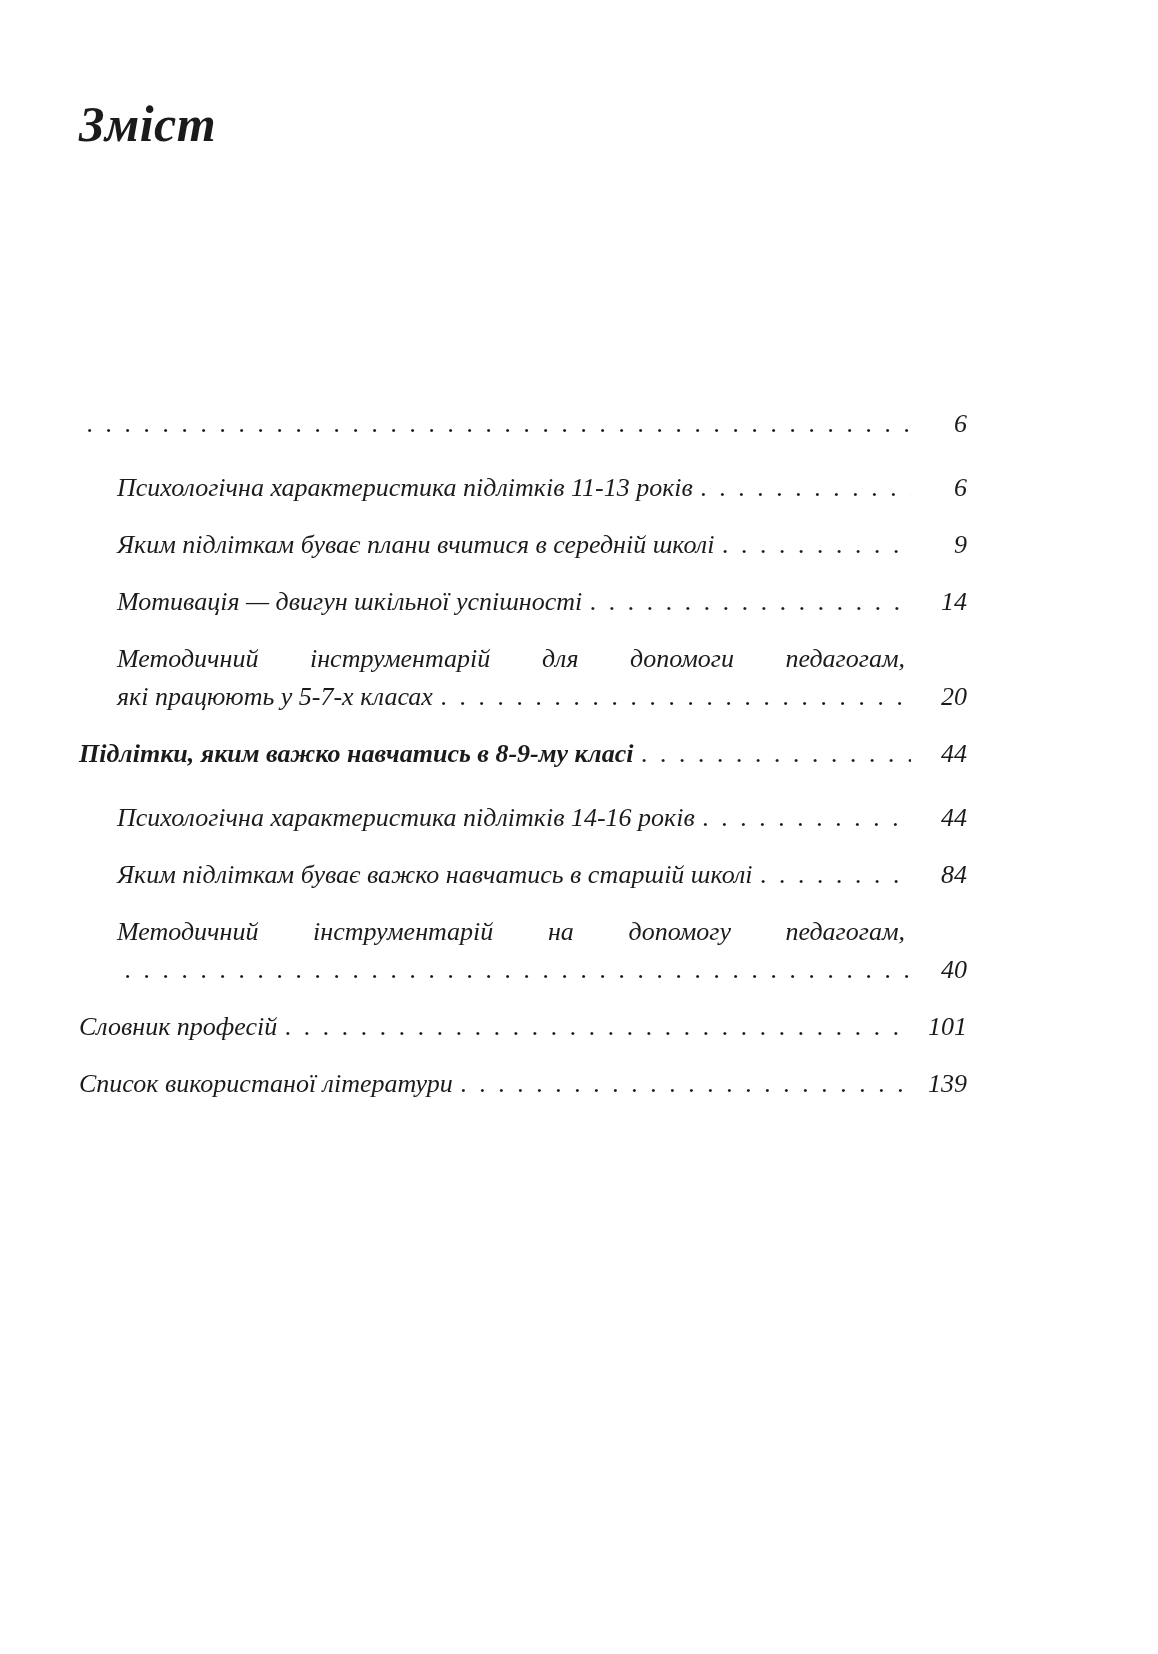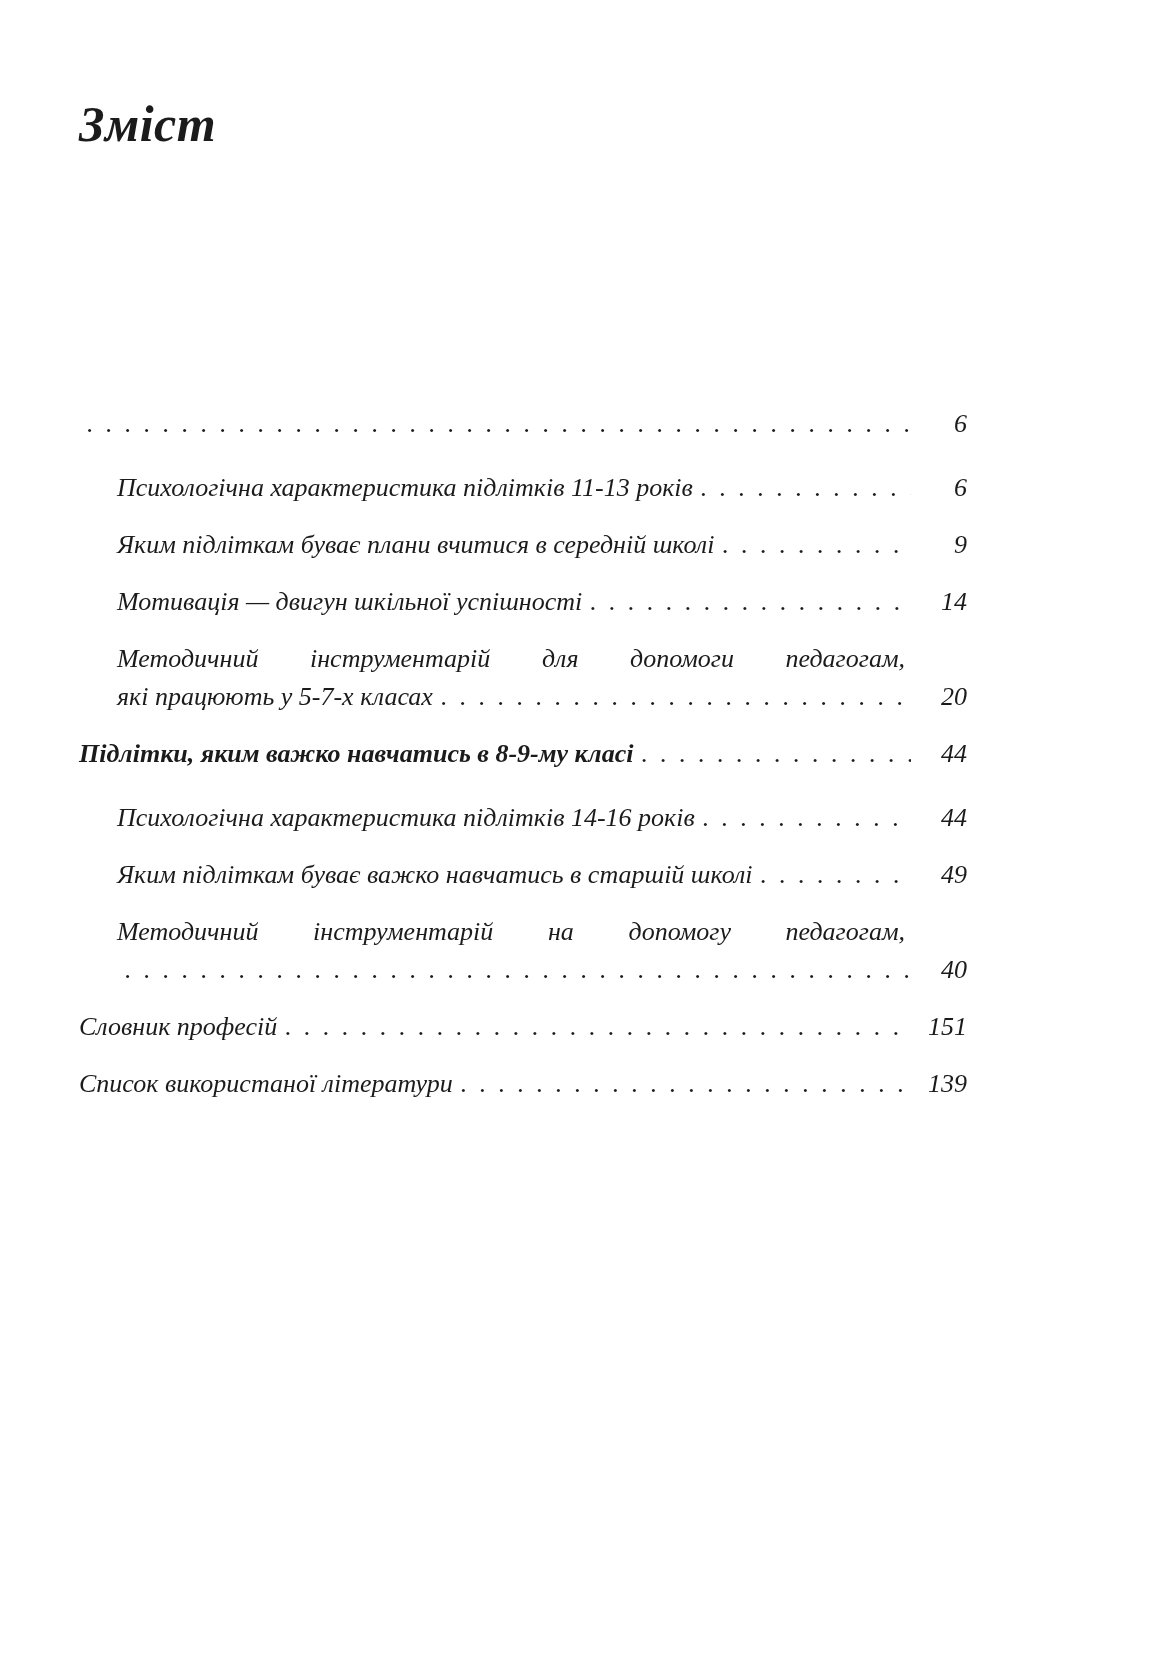--- a/index.html
+++ b/index.html
@@ -136,35 +136,35 @@
         <div class="row">
           <span class="label">Психологічна характеристика підлітків 14-16 років</span>
           <span class="leader"></span>
           <span class="pagenum">44</span>
         </div>
       </div>
       <div class="entry level1">
         <div class="row">
           <span class="label">Яким підліткам буває важко навчатись  в старшій школі</span>
           <span class="leader"></span>
-          <span class="pagenum">49</span>
+          <span class="pagenum">84</span>
         </div>
       </div>
       <div class="entry level1">
         <div class="wrapline">Методичний інструментарій на допомогу педагогам,</div>
         <div class="row">
           <span class="leader"></span>
           <span class="pagenum">40</span>
         </div>
       </div>
       <div class="entry level0">
         <div class="row">
           <span class="label">Словник професій</span>
           <span class="leader"></span>
-          <span class="pagenum">151</span>
+          <span class="pagenum">101</span>
         </div>
       </div>
       <div class="entry level0">
         <div class="row">
           <span class="label">Список використаної  літератури</span>
           <span class="leader"></span>
           <span class="pagenum">139</span>
         </div>
       </div>
     </div>

